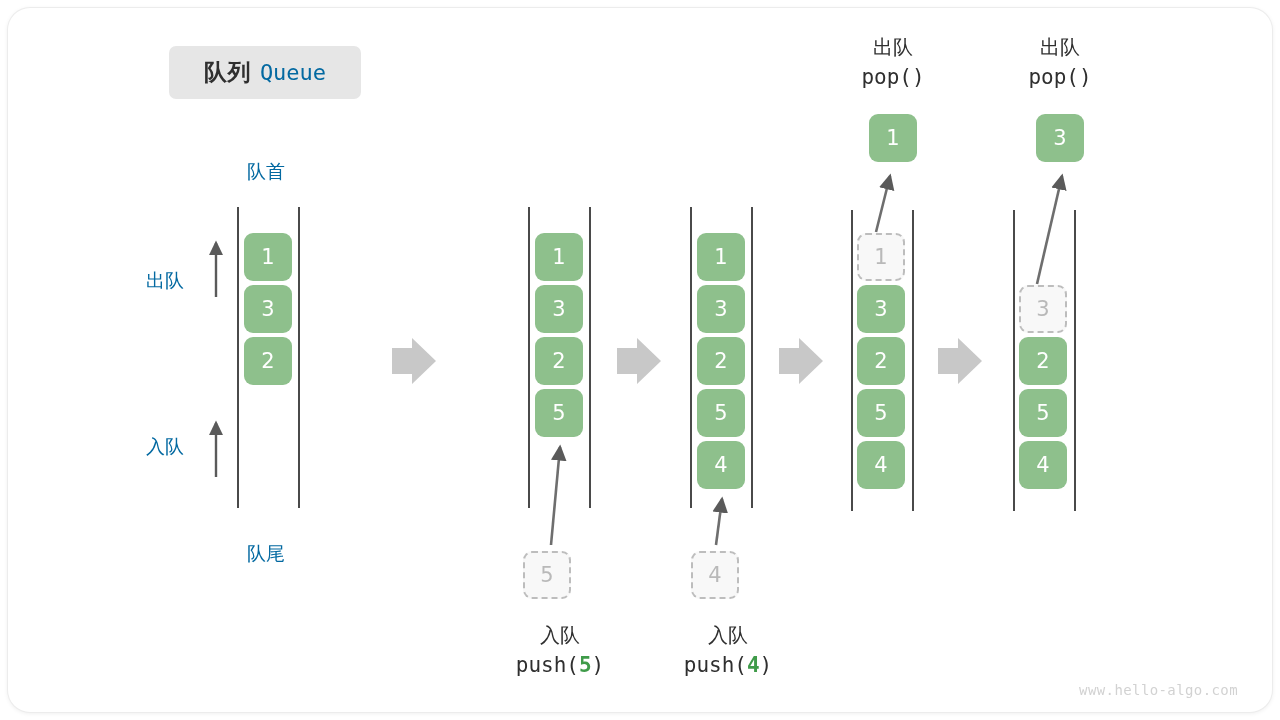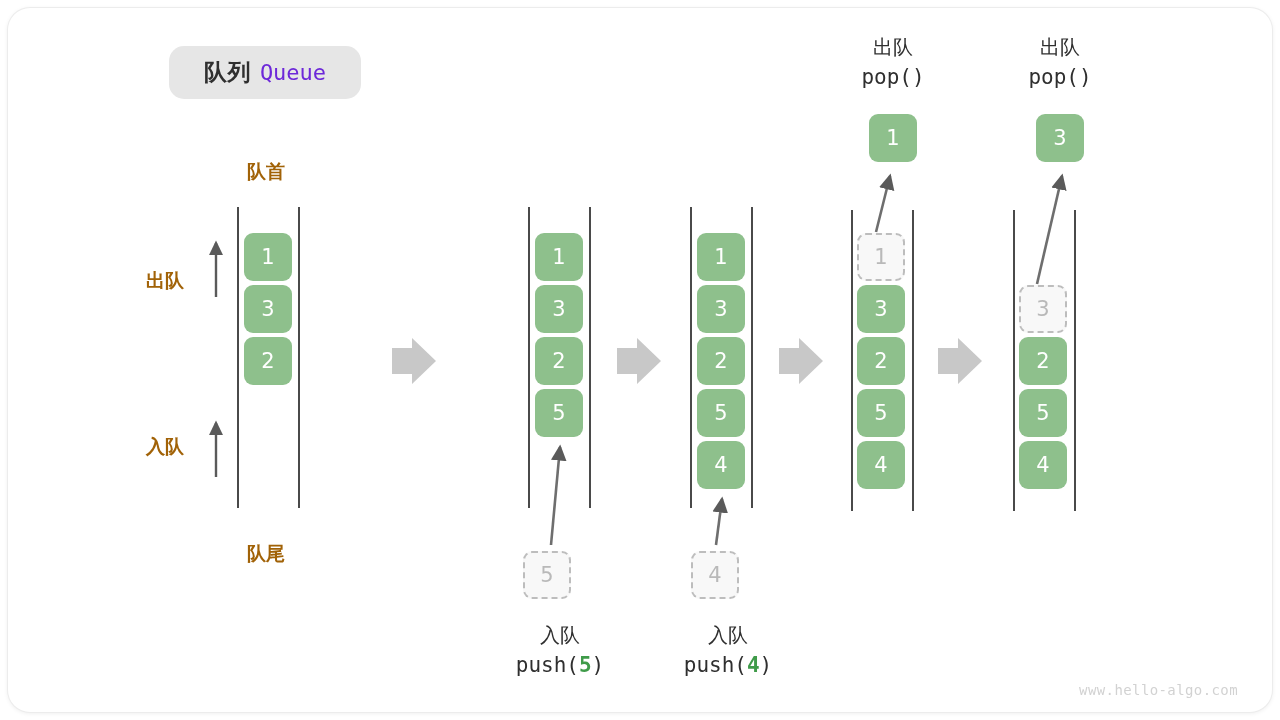--- a/index.html
+++ b/index.html
@@ -30,44 +30,44 @@
   }
 
   
   .title-badge {
     position: absolute;
     left: 169px;
     top: 46px;
     width: 192px;
     height: 53px;
     background: #e6e6e6;
-    border-radius: 15px;
+    border-radius: 7px;
     display: flex;
     align-items: center;
     justify-content: center;
     gap: 9px;
   }
   .title-cn {
     font-size: 23px;
     font-weight: bold;
     color: #2f2f2f;
     letter-spacing: 0.5px;
   }
   .title-en {
     font-family: "DejaVu Sans Mono", "Liberation Mono", monospace;
     font-size: 22px;
-    color: #6d28d9;
+    color: #0369a1;
   }
 
   
   .lbl {
     position: absolute;
     font-size: 19px;
-    font-weight: bold;
-    color: #a16207;
+    font-weight: normal;
+    color: #0369a1;
     white-space: nowrap;
   }
   .lbl.center {
     transform: translateX(-50%);
     text-align: center;
   }
 
   
   .column {
     position: absolute;

